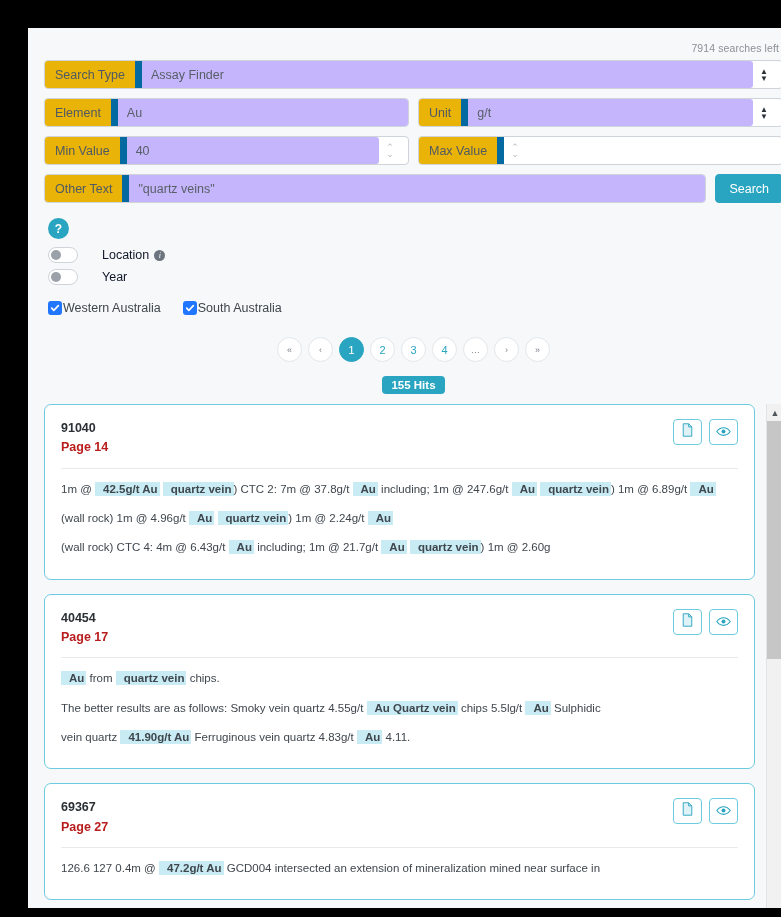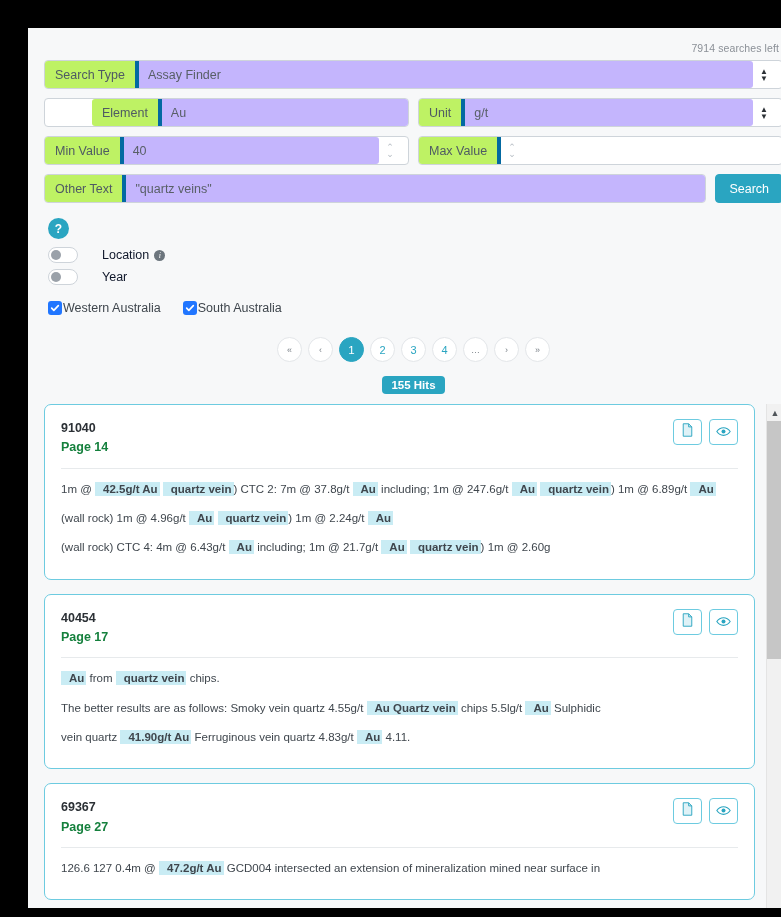--- a/index.html
+++ b/index.html
@@ -24,40 +24,40 @@
   
   .row{display:flex;margin-bottom:9px;}
   .grp{
     display:flex;align-items:stretch;flex:1;min-width:0;
     border:1px solid #ced4da;border-radius:4px;background:#fff;
     height:29px;box-sizing:border-box;
   }
   .grp + .grp{margin-left:9px;}
   .addon{
     display:flex;align-items:center;padding:0 10px;
-    background:#bef264;color:#4f5a63;font-size:12.5px;
-    border-right:4px solid #0369a1;white-space:nowrap;
+    background:#eab308;color:#4f5a63;font-size:12.5px;
+    border-right:7px solid #0369a1;white-space:nowrap;
     border-radius:3px 0 0 3px;
   }
   .fld{
     flex:1;min-width:0;display:flex;align-items:center;
     padding:0 9px;font-size:12.5px;color:#585f66;background:#c4b5fd;
     border:0;outline:none;font-family:inherit;border-radius:0 3px 3px 0;
   }
   .arrows-filled{
     width:22px;display:flex;flex-direction:column;align-items:center;
     justify-content:center;color:#2b3035;font-size:8px;line-height:7px;
     padding-right:7px;user-select:none;
   }
   .arrows-hollow{
     width:22px;display:flex;flex-direction:column;align-items:center;
     justify-content:center;color:#b4bbc2;font-size:9px;line-height:7px;
     padding-right:7px;user-select:none;
   }
-  .grp-elem{flex:1 1 48%;padding-left:47px;}
+  .grp-elem{flex:1 1 48%;}
   .grp-unit{flex:1 1 48%;}
   .grp-min{flex:1 1 48%;}
   .grp-max{flex:1 1 48%;}
 
   .search-btn{
     margin-left:9px;background:#2aa5c1;border:1px solid #2aa5c1;color:#fff;
     font-size:12.5px;border-radius:4px;padding:0 13px;height:29px;
     cursor:pointer;font-family:inherit;
   }
 
@@ -123,21 +123,21 @@
   .results{
     position:absolute;inset:0;right:22px;overflow:hidden;
     padding-right:6px;
   }
   .card{
     border:1.5px solid #6dcbe0;border-radius:7px;background:#fff;
     padding:14px 16px 16px 16px;margin-bottom:14px;
   }
   .card-head{display:flex;justify-content:space-between;align-items:flex-start;}
   .card-id{font-size:12.5px;font-weight:bold;color:#2b3035;line-height:1.55;}
-  .card-page{font-size:12.5px;font-weight:bold;color:#15803d;line-height:1.55;}
+  .card-page{font-size:12.5px;font-weight:bold;color:#b91c1c;line-height:1.55;}
   .card-actions{display:flex;}
   .ibtn{
     width:27px;height:24px;border:1.3px solid #6dcbe0;border-radius:4px;
     background:#fff;display:flex;align-items:center;justify-content:center;
     margin-left:7px;cursor:pointer;color:#2aa5c1;
   }
   .hr{border-top:1px solid #e7eaec;margin:10px 0 6px 0;}
   .snippet{
     font-size:11.5px;color:#3f464d;line-height:2.55;
   }

